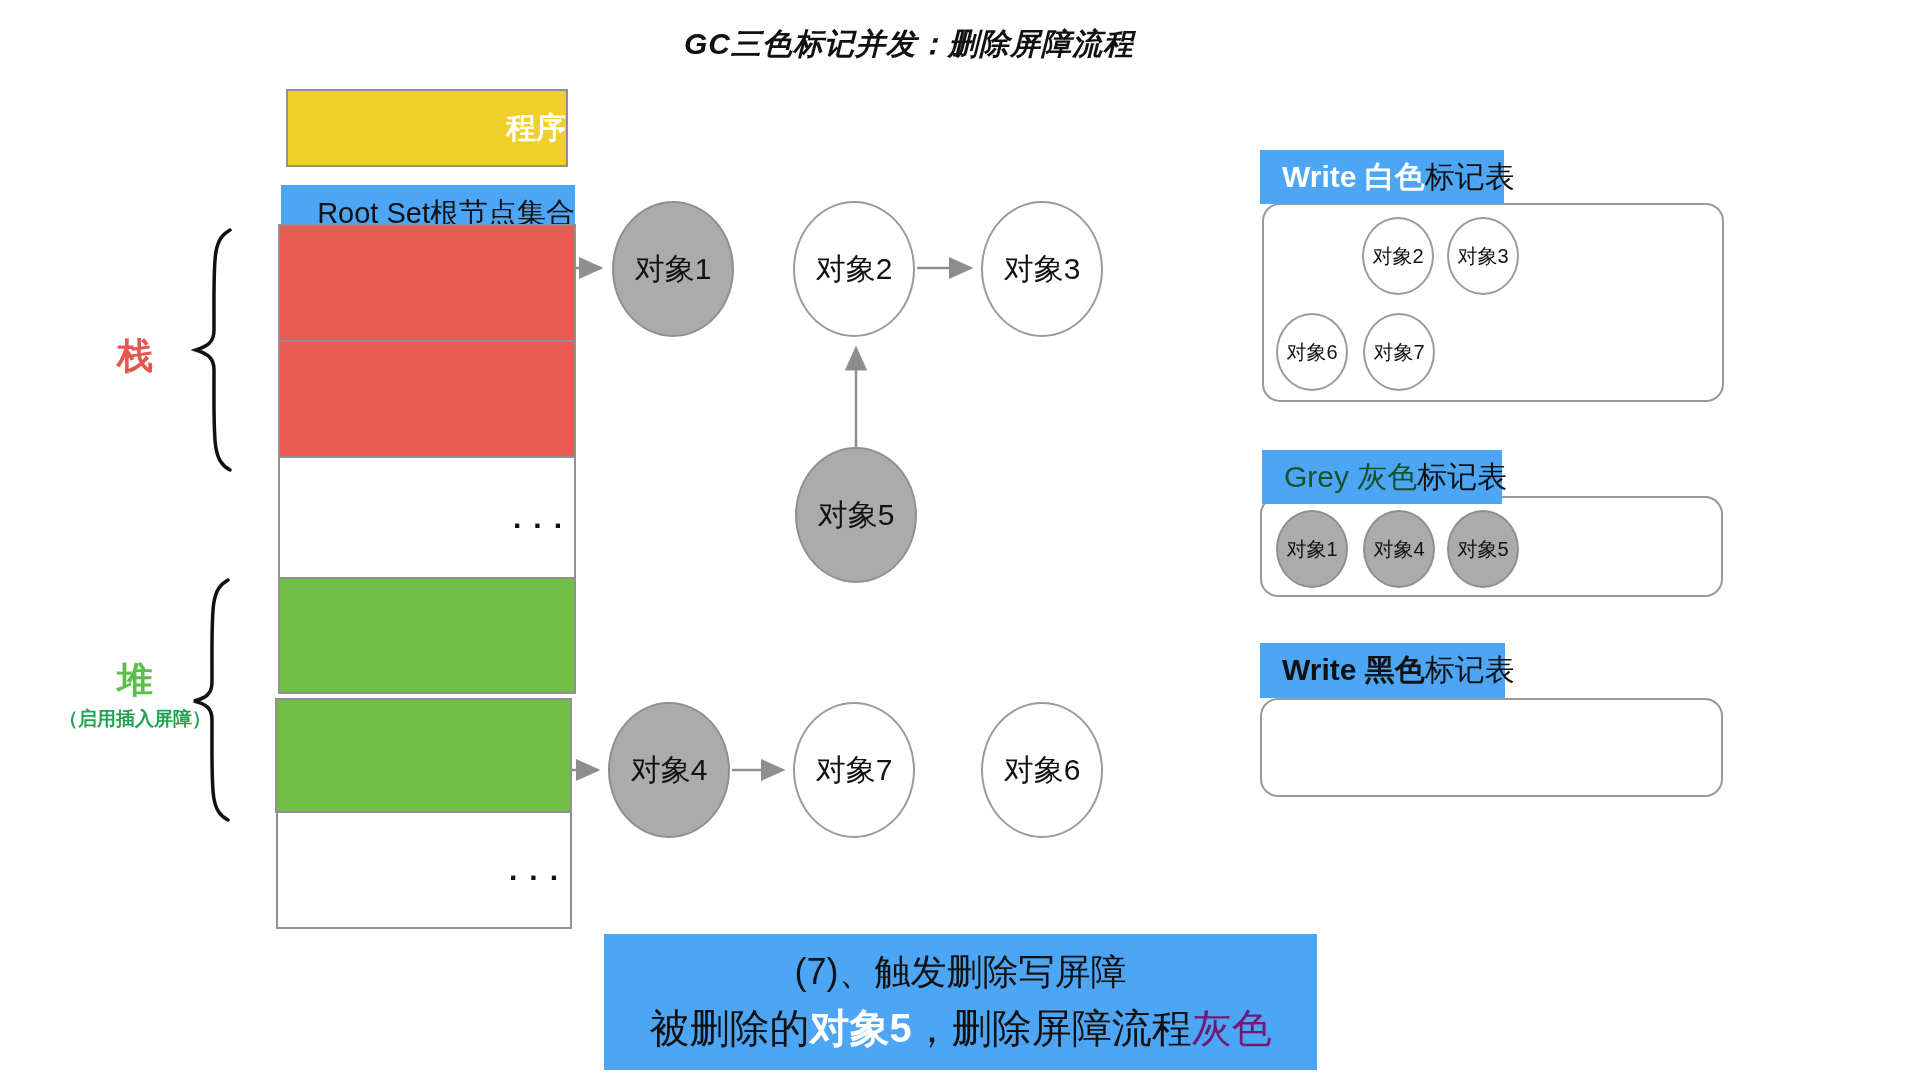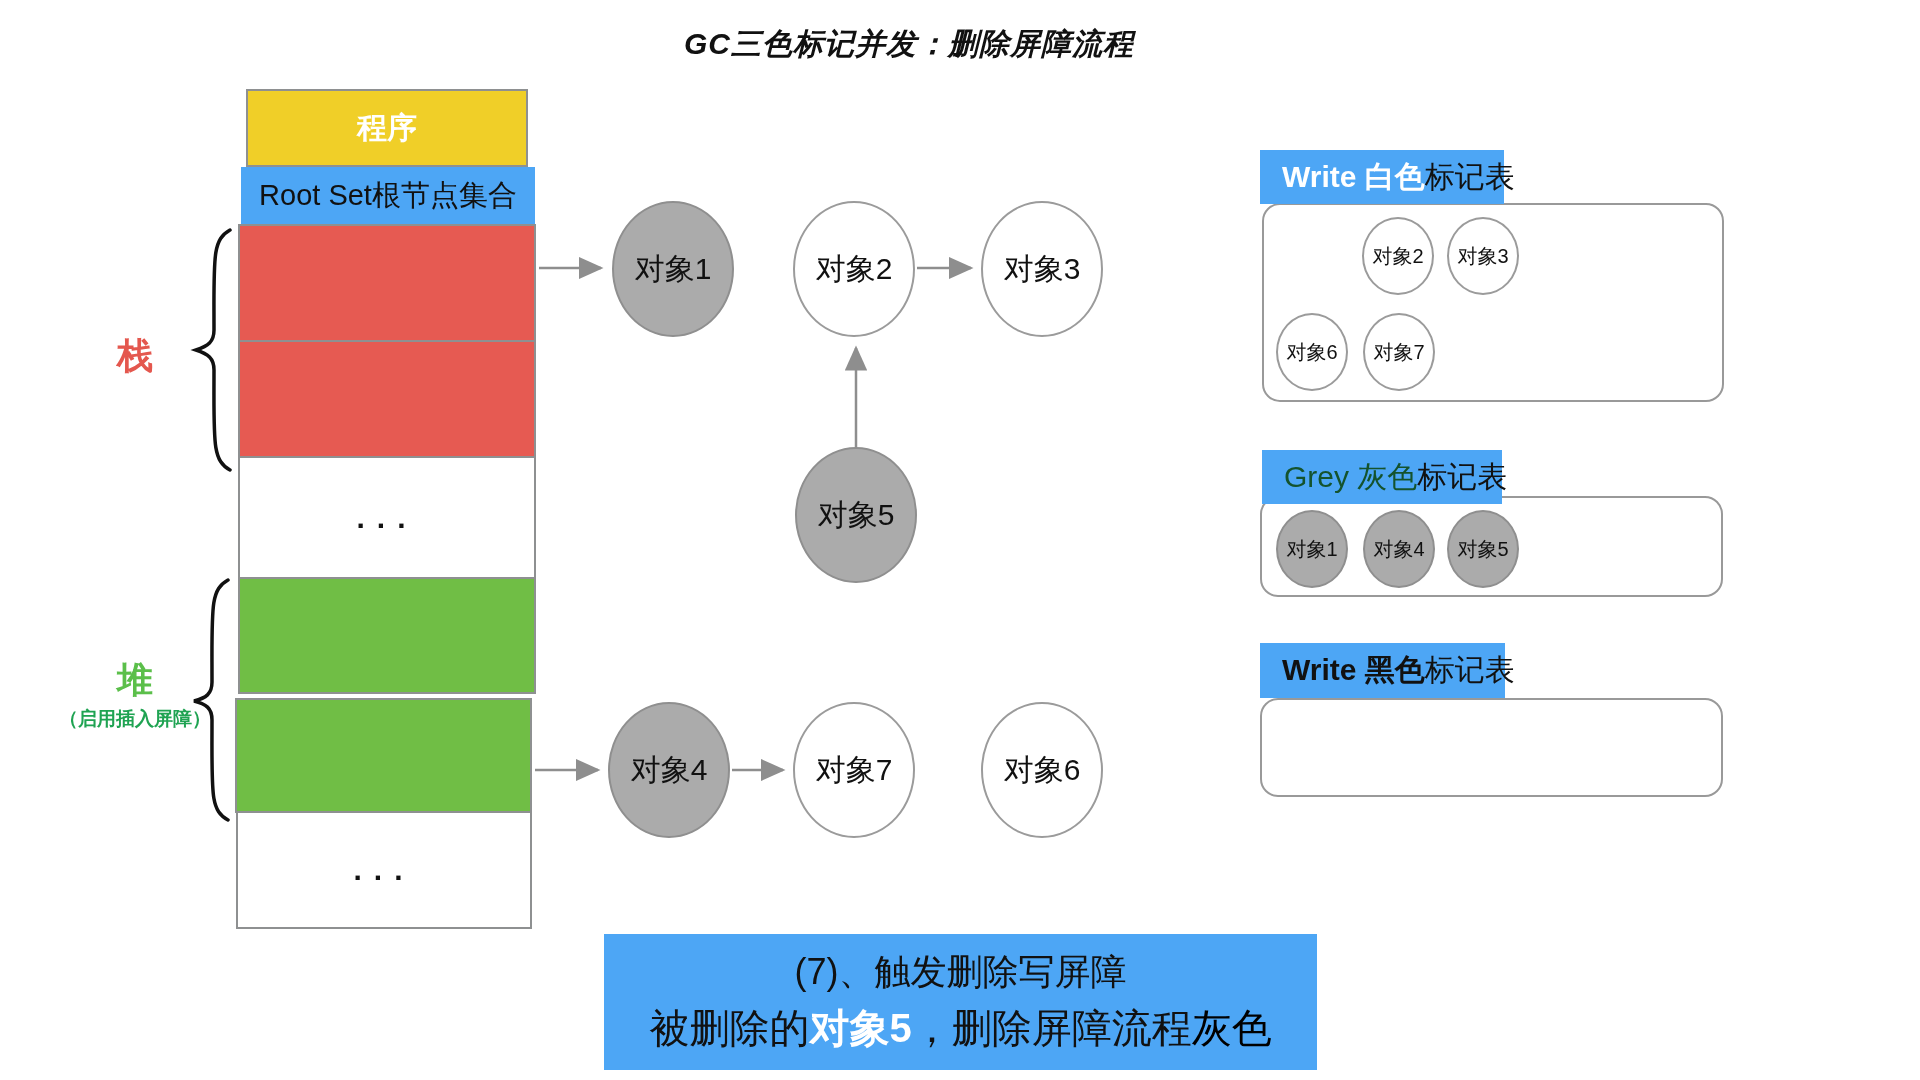--- a/index.html
+++ b/index.html
@@ -6,21 +6,21 @@
   body { width:1920px; height:1080px; position:relative; overflow:hidden;
          font-family:"Liberation Sans","DejaVu Sans",sans-serif; color:#111; }
 
   .abs { position:absolute; box-sizing:border-box; }
 
   
   .title { left:0; top:24px; width:1818px; text-align:center;
            font-size:30px; font-weight:bold; letter-spacing:1px;font-style:italic; }
 
   
-  .memblock { border:2px solid #8E9091; display:flex; align-items:center; justify-content:center; }
+  .memblock { border:2px solid #8E9091; display:flex; align-items:center; justify-content:flex-end;margin-left:40px; }
   .program  { background:#F0CF28; color:#fff; font-size:30px; font-weight:bold; }
   .rootset  { background:#4DA6F5; border:none; font-size:29px; color:#111; }
   .redblk   { background:#E65A52; }
   .greenblk { background:#70BE45; }
   .whiteblk { background:#fff; font-size:30px; font-weight:bold; letter-spacing:12px; }
 
   .stack-label { font-size:36px; font-weight:bold; color:#E4574E; text-align:center; }
   .heap-label  { font-size:36px; font-weight:bold; color:#5BBF4A; text-align:center; }
   .heap-note   { font-size:19px; font-weight:bold; color:#1FA352; text-align:center; white-space:nowrap; }
 
@@ -44,21 +44,21 @@
   .chip.white { background:#fff; border:2px solid #9B9B9B; }
   .chip.gray  { background:#ABABAB; border:2px solid #8F8F8F; }
 
   
   .caption { left:604px; top:934px; width:713px; height:136px; background:#4DA6F5;
              display:flex; flex-direction:column; align-items:center; justify-content:center;
              gap:4px; z-index:2; }
   .caption .l1 { font-size:36px; color:#111; }
   .caption .l2 { font-size:40px; color:#111; white-space:nowrap; }
   .caption .obj-hl   { color:#fff; font-weight:bold; }
-  .caption .gray-word{ color:#000000; }
+  .caption .gray-word{ color:#701a75; }
 
   svg.overlay { position:absolute; left:0; top:0; width:1920px; height:1080px;
                 pointer-events:none; z-index:0; }
 </style>
 </head>
 <body>
 
 <svg class="overlay" viewBox="0 0 1920 1080">
   <defs>
     <marker id="arr" markerWidth="11" markerHeight="9" refX="9" refY="4.5" orient="auto">
@@ -76,21 +76,21 @@
   <line x1="535" y1="770" x2="598" y2="770" stroke="#8E8E8E" stroke-width="2.5" marker-end="url(#arr)"></line>
   <line x1="732" y1="770" x2="783" y2="770" stroke="#8E8E8E" stroke-width="2.5" marker-end="url(#arr)"></line>
 </svg>
 
 <div class="abs title">GC三色标记并发：删除屏障流程</div>
 
 <div class="abs memblock program" style="left:246px; top:89px; width:282px; height:78px;">
     <span>程序</span>
   </div>
 
-<div class="abs memblock rootset" style="left:241px; top:167px; width:294px; height:57px;">
+<div class="abs memblock rootset" style="left:241px; top:185px; width:294px; height:57px;">
     <span>Root Set根节点集合</span>
   </div>
 
 <div class="abs memblock redblk" style="left:238px; top:224px; width:298px; height:118px;"></div>
 <div class="abs memblock redblk" style="left:238px; top:340px; width:298px; height:118px;"></div>
 <div class="abs memblock whiteblk" style="left:238px; top:456px; width:298px; height:123px;">
     <span>...</span>
   </div>
 <div class="abs memblock greenblk" style="left:238px; top:577px; width:298px; height:117px;"></div>
 <div class="abs memblock greenblk" style="left:235px; top:698px; width:297px; height:115px;"></div>

